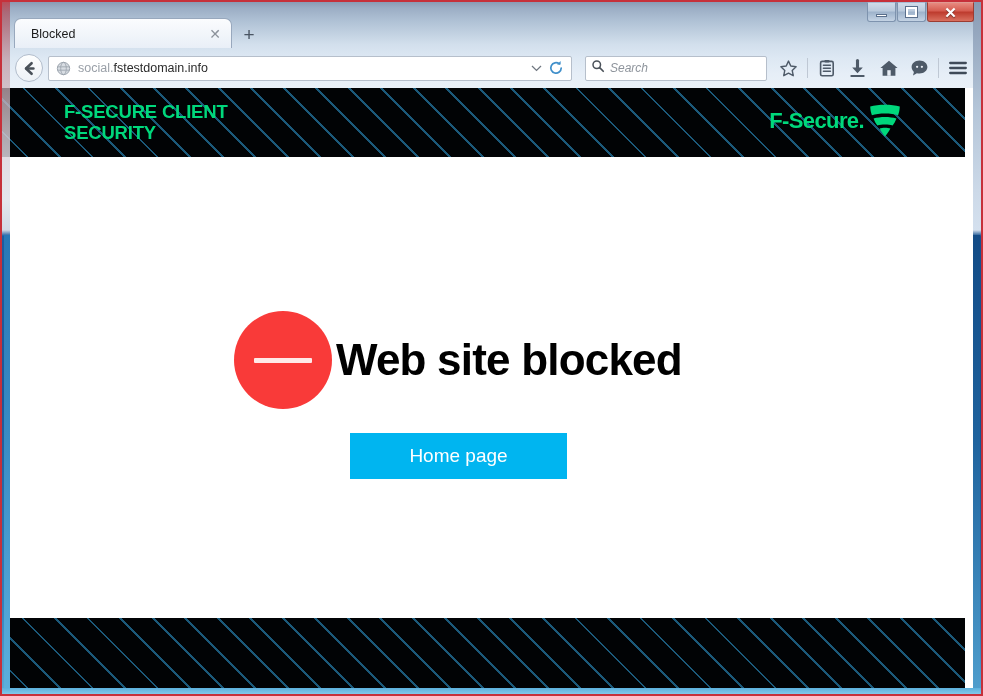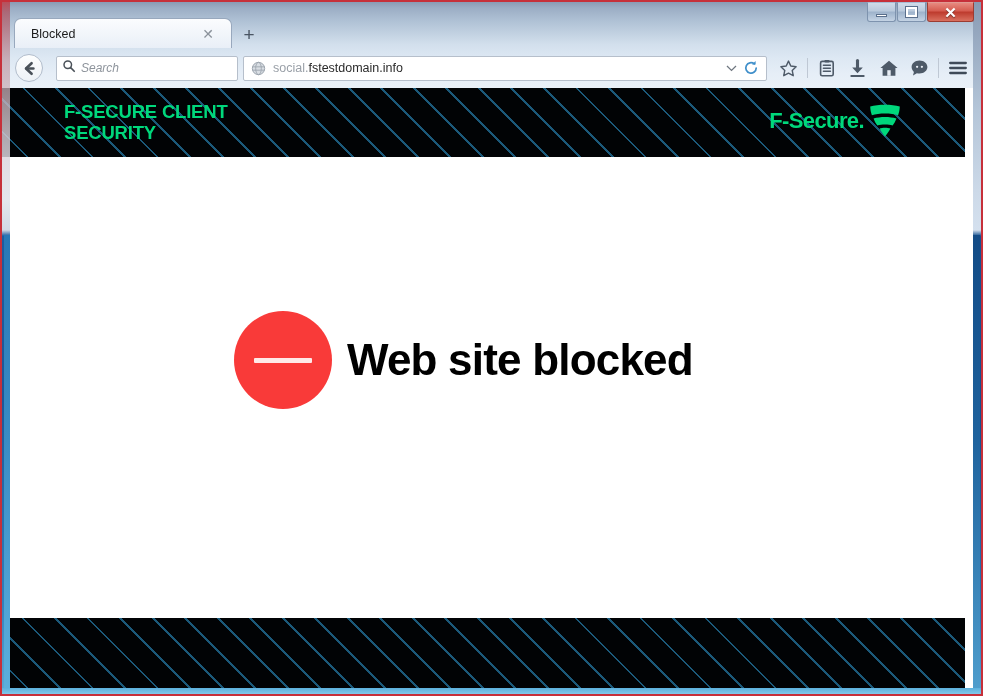--- a/index.html
+++ b/index.html
@@ -181,21 +181,21 @@
   #tab-blocked {
     width: 218px;
     height: 30px;
     box-sizing: border-box;
     background: linear-gradient(to bottom, #fbfcfe 0%, #f1f5fa 55%, #e9eff7 100%);
     border: 1px solid #98a8bd;
     border-bottom: none;
     border-radius: 7px 7px 0 0;
     display: flex;
     align-items: center;
-    padding: 0 15px 0 16px;
+    padding: 0 8px 0 16px;
     cursor: default;
     position: relative;
   }
   #tab-title {
     flex: 1;
     font-size: 12.5px;
     color: #1b1b1b;
     white-space: nowrap;
     overflow: hidden;
   }
@@ -428,21 +428,21 @@
     align-items: center;
     justify-content: center;
   }
   #blocked-icon-bar {
     width: 58px;
     height: 5px;
     background: #ffe9e8;
     border-radius: 1px;
   }
   #blocked-title {
-    margin-left: 15px;
+    margin-left: 4px;
     font-size: 44px;
     font-weight: bold;
     color: #000000;
     letter-spacing: -0.8px;
     line-height: 1;
     font-family: "Liberation Sans", sans-serif;
   }
   #blocked-message {
     margin-top: 14px;
     margin-left: 116px;
@@ -505,30 +505,20 @@
 
   <div id="nav-toolbar">
 
     <div id="back-button">
       <svg width="17" height="17" viewBox="0 0 17 17">
         <path d="M10.6 3.2 L5.0 8.5 L10.6 13.8" fill="none" stroke="#4a5159" stroke-width="2.6" stroke-linecap="round" stroke-linejoin="round"></path>
         <path d="M5.4 8.5 L12.4 8.5" stroke="#4a5159" stroke-width="2.6" stroke-linecap="round"></path>
       </svg>
     </div>
 
-    <div id="searchbar">
-      <span>
-        <svg width="14" height="14" viewBox="0 0 16 16">
-          <circle cx="6.6" cy="6.6" r="4.3" fill="none" stroke="#4a5159" stroke-width="1.7"></circle>
-          <path d="M9.9 9.9 L14 14" stroke="#4a5159" stroke-width="1.9" stroke-linecap="round"></path>
-        </svg>
-      </span>
-      <span id="search-placeholder">Search</span>
-    </div>
-
     <div id="urlbar">
       <span id="site-identity-icon">
         <svg width="15" height="15" viewBox="0 0 16 16">
           <circle cx="8" cy="8" r="6.6" fill="#d8dde3" stroke="#9aa2ac" stroke-width="1"></circle>
           <ellipse cx="8" cy="8" rx="3" ry="6.6" fill="none" stroke="#9aa2ac" stroke-width="0.9"></ellipse>
           <path d="M1.6 6.2 H14.4 M1.6 9.8 H14.4" stroke="#9aa2ac" stroke-width="0.9"></path>
           <path d="M4 4 L6 6 M10.5 10 L12.5 12" stroke="#b9c0c8" stroke-width="0.8"></path>
         </svg>
       </span>
       <span id="url-text">social.<span class="url-domain">fstestdomain.info</span></span>
@@ -536,20 +526,30 @@
         <svg width="11" height="8" viewBox="0 0 11 8">
           <path d="M1 2 L5.5 6.4 L10 2" fill="none" stroke="#6f7780" stroke-width="1.3"></path>
         </svg>
       </span>
       <span id="reload-button">
         <svg width="16" height="16" viewBox="0 0 16 16">
           <path d="M13.2 8 A5.2 5.2 0 1 1 11.3 3.9" fill="none" stroke="#3f8fca" stroke-width="1.7" stroke-linecap="round"></path>
           <path d="M12.6 1.1 L12.6 4.6 L9.0 4.6 Z" fill="#3f8fca"></path>
         </svg>
       </span>
+    </div>
+
+    <div id="searchbar">
+      <span>
+        <svg width="14" height="14" viewBox="0 0 16 16">
+          <circle cx="6.6" cy="6.6" r="4.3" fill="none" stroke="#4a5159" stroke-width="1.7"></circle>
+          <path d="M9.9 9.9 L14 14" stroke="#4a5159" stroke-width="1.9" stroke-linecap="round"></path>
+        </svg>
+      </span>
+      <span id="search-placeholder">Search</span>
     </div>
 
     <div id="toolbar-right">
 
       <div class="toolbar-icon-btn">
         <svg width="19" height="19" viewBox="0 0 20 20">
           <path d="M10 2.2 L12.4 7.4 L18.0 8.1 L13.9 12.0 L15.0 17.6 L10 14.9 L5.0 17.6 L6.1 12.0 L2.0 8.1 L7.6 7.4 Z" fill="none" stroke="#4e5a68" stroke-width="1.5" stroke-linejoin="round"></path>
         </svg>
       </div>
 
@@ -623,20 +623,21 @@
       <div id="blocked-panel">
 
         <div id="blocked-heading-row">
           <div id="blocked-icon">
             <div id="blocked-icon-bar"></div>
           </div>
           <div id="blocked-title">Web site blocked</div>
         </div>
 
 
+        <div id="home-page-button">Home page</div>
       </div>
     </div>
 
     <div id="fs-footer" class="striped-band"></div>
   </div>
 
   <div class="frame-edge" id="frame-edge-left"></div>
   <div class="frame-edge" id="frame-edge-right"></div>
   <div id="frame-inner-left"></div>
   <div id="frame-inner-right"></div>

